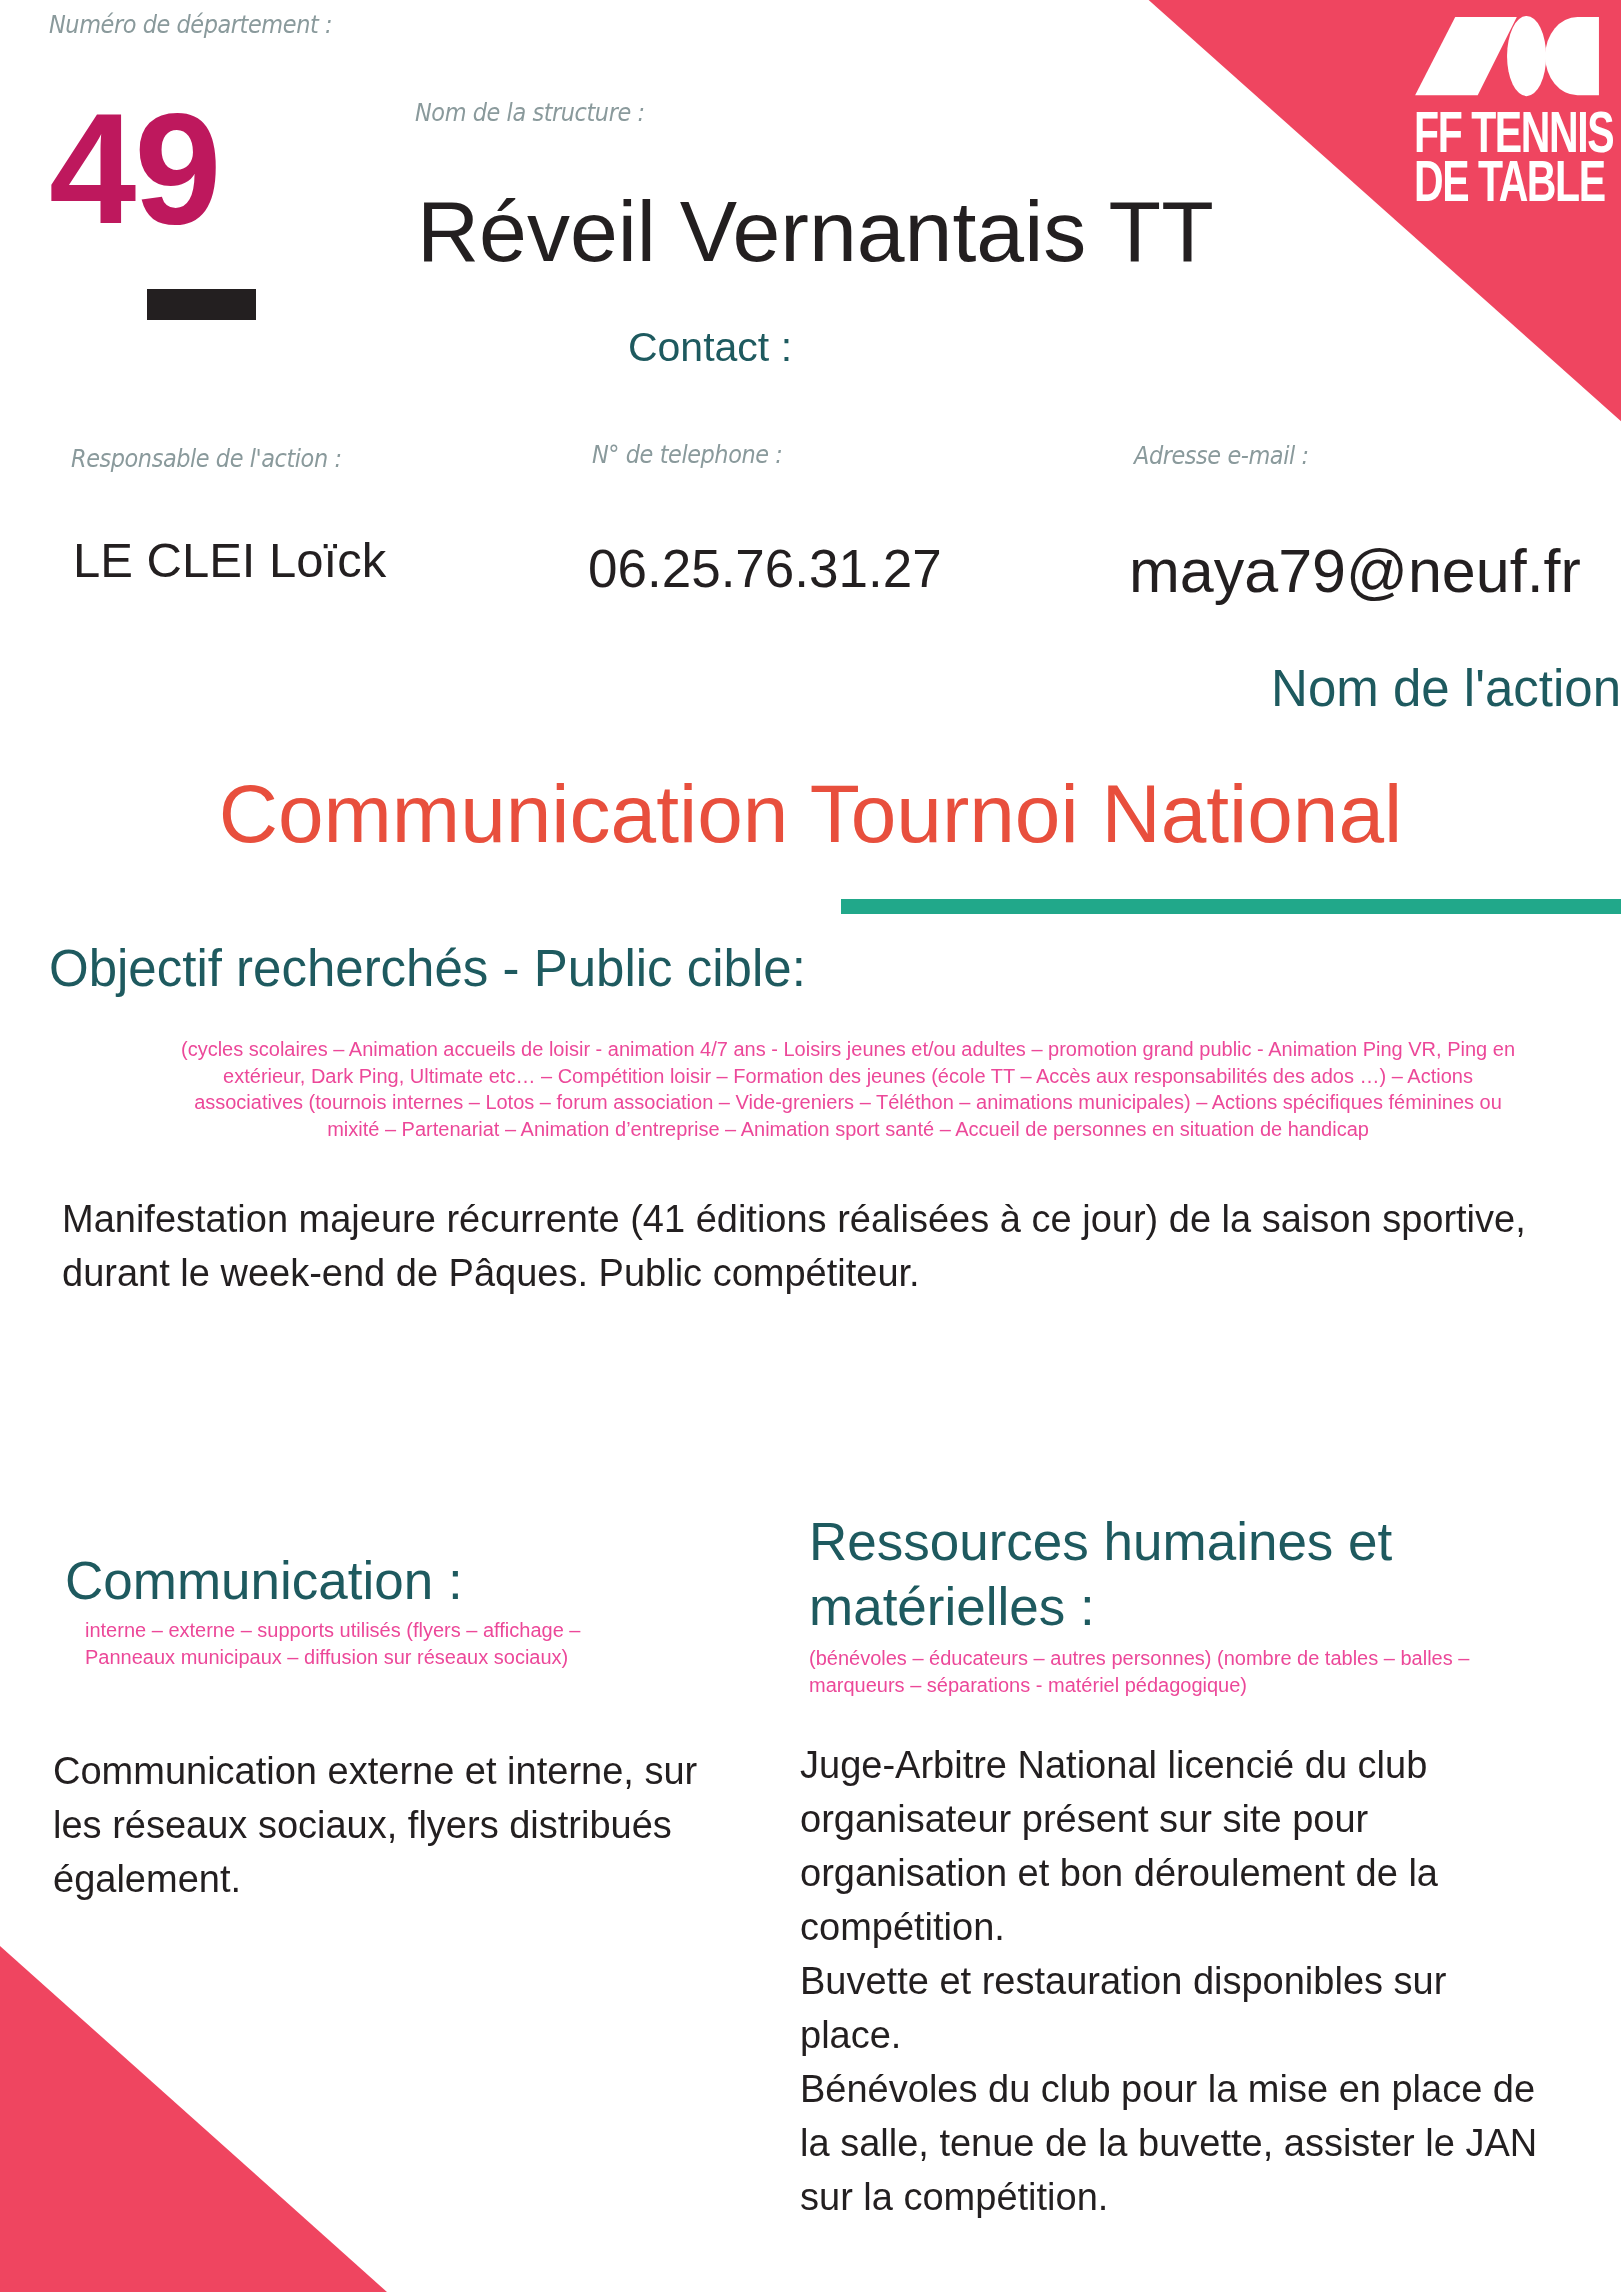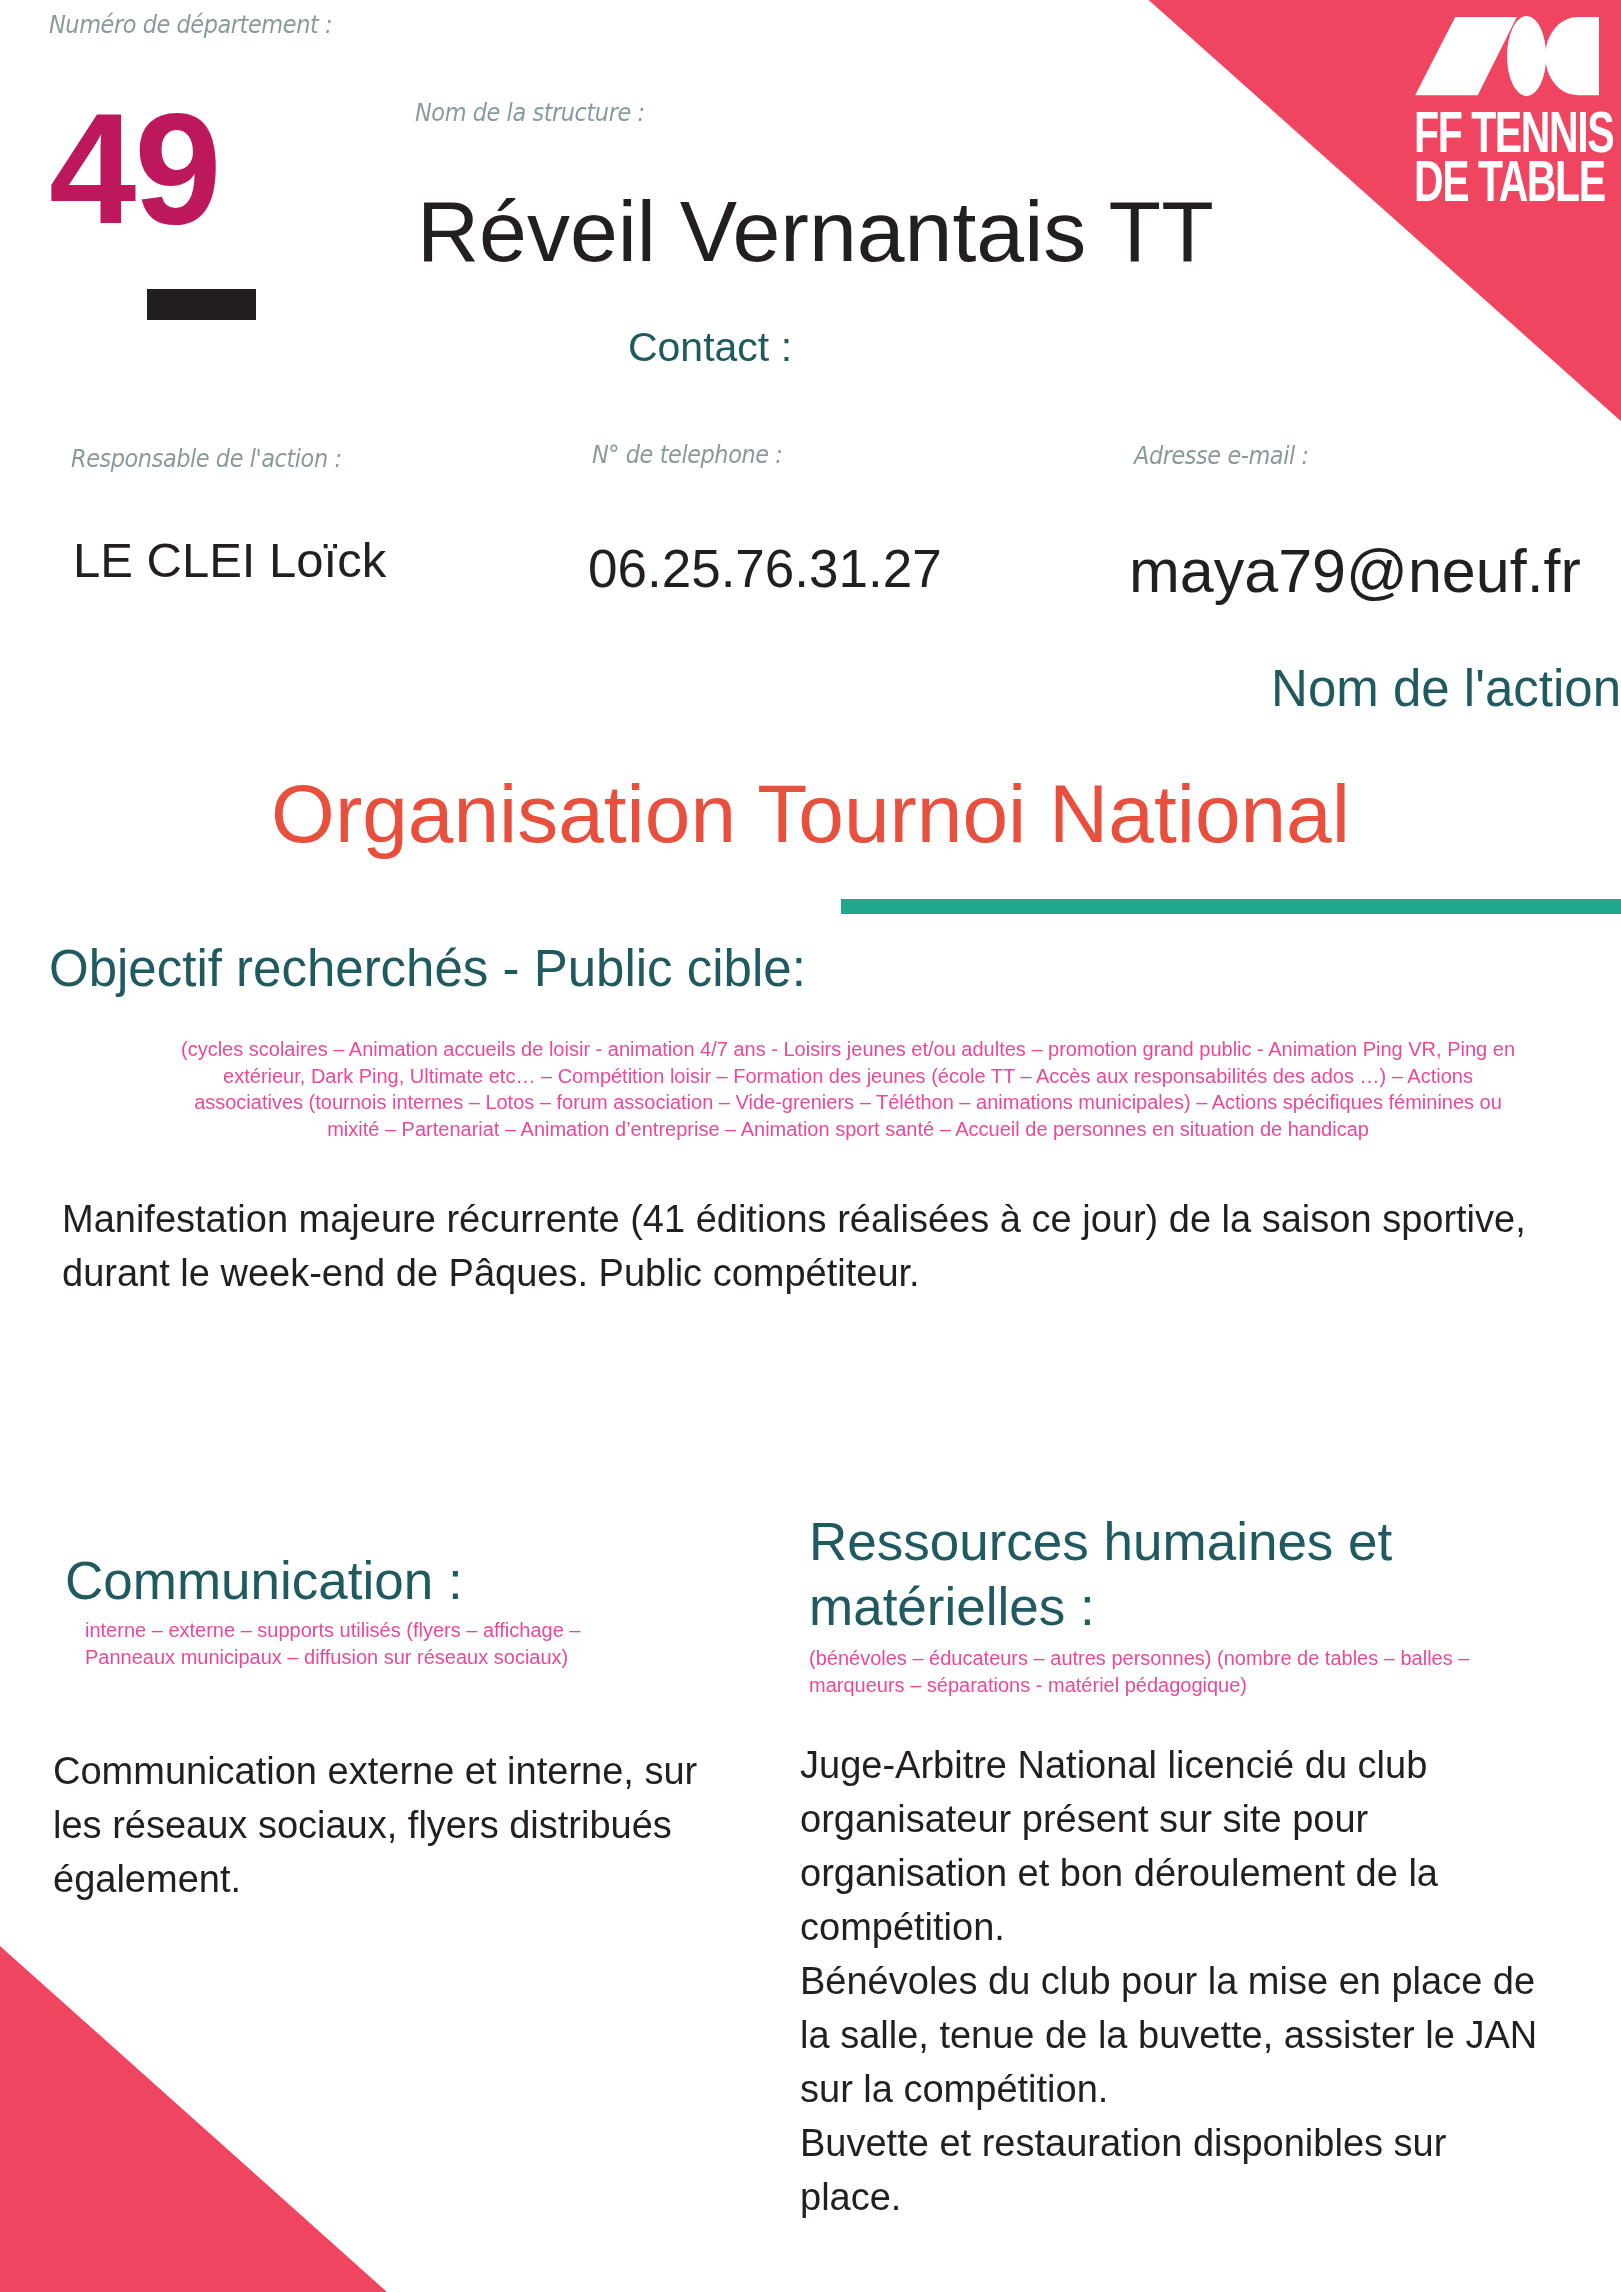--- a/index.html
+++ b/index.html
@@ -85,31 +85,31 @@
 
 <div id="resp-label" class="abs label-italic">Responsable de l'action :</div>
 <div id="phone-label" class="abs label-italic">N° de telephone :</div>
 <div id="email-label" class="abs label-italic">Adresse e-mail :</div>
 
 <div id="resp-value" class="abs">LE CLEI Loïck</div>
 <div id="phone-value" class="abs">06.25.76.31.27</div>
 <div id="email-value" class="abs">maya79@neuf.fr</div>
 
 <div id="action-heading" class="abs teal">Nom de l'action</div>
-<div id="action-name" class="abs red">Organisation Tournoi National</div>
+<div id="action-name" class="abs red">Communication Tournoi National</div>
 <div id="teal-rule" class="abs"></div>
 
 <div id="objectif-heading" class="abs teal">Objectif recherchés - Public cible:</div>
 <div id="objectif-hint" class="abs grey-small">(cycles scolaires – Animation accueils de loisir - animation 4/7 ans - Loisirs jeunes et/ou adultes – promotion grand public - Animation  Ping VR,  Ping en extérieur, Dark Ping, Ultimate etc… – Compétition loisir – Formation des jeunes (école TT – Accès aux responsabilités des ados …) – Actions associatives (tournois internes – Lotos – forum association – Vide-greniers – Téléthon – animations municipales) – Actions spécifiques féminines ou mixité – Partenariat – Animation d’entreprise – Animation sport santé – Accueil de personnes en situation de handicap</div>
 <div id="objectif-text" class="abs body-text">Manifestation majeure récurrente (41 éditions réalisées à ce jour) de la saison sportive, durant le week-end de Pâques. Public compétiteur.</div>
 
 <div id="comm-heading" class="abs teal">Communication :</div>
 <div id="comm-hint" class="abs grey-small"> interne – externe – supports utilisés (flyers – affichage – Panneaux municipaux – diffusion sur réseaux sociaux)</div>
 <div id="comm-text" class="abs body-text">Communication externe et interne, sur les réseaux sociaux, flyers distribués également.</div>
 
 <div id="rh-heading" class="abs teal">Ressources humaines et matérielles :</div>
 <div id="rh-hint" class="abs grey-small">(bénévoles – éducateurs – autres personnes) (nombre de tables – balles – marqueurs – séparations - matériel pédagogique)</div>
 <div id="rh-text" class="abs body-text">
   <div>Juge-Arbitre National licencié du club organisateur présent sur site pour organisation et bon déroulement de la compétition.</div>
+  <div>Buvette et restauration disponibles sur place.</div>
   <div>Bénévoles du club pour la mise en place de la salle, tenue de la buvette, assister le JAN sur la compétition.</div>
-  <div>Buvette et restauration disponibles sur place.</div>
 </div>
 
 
 </body></html>

